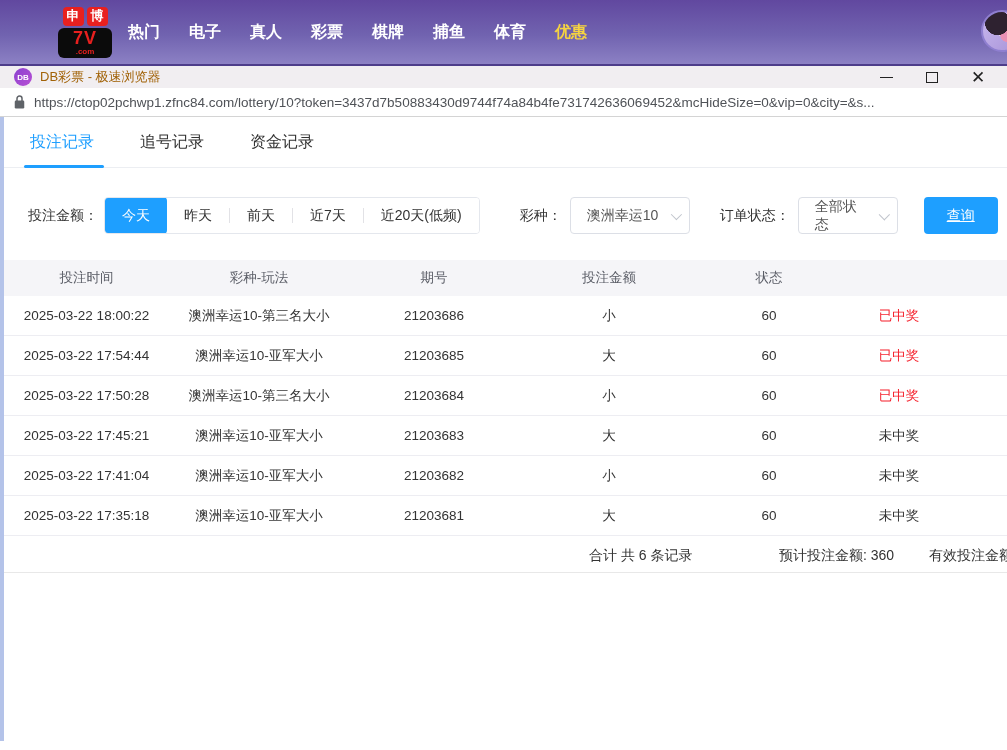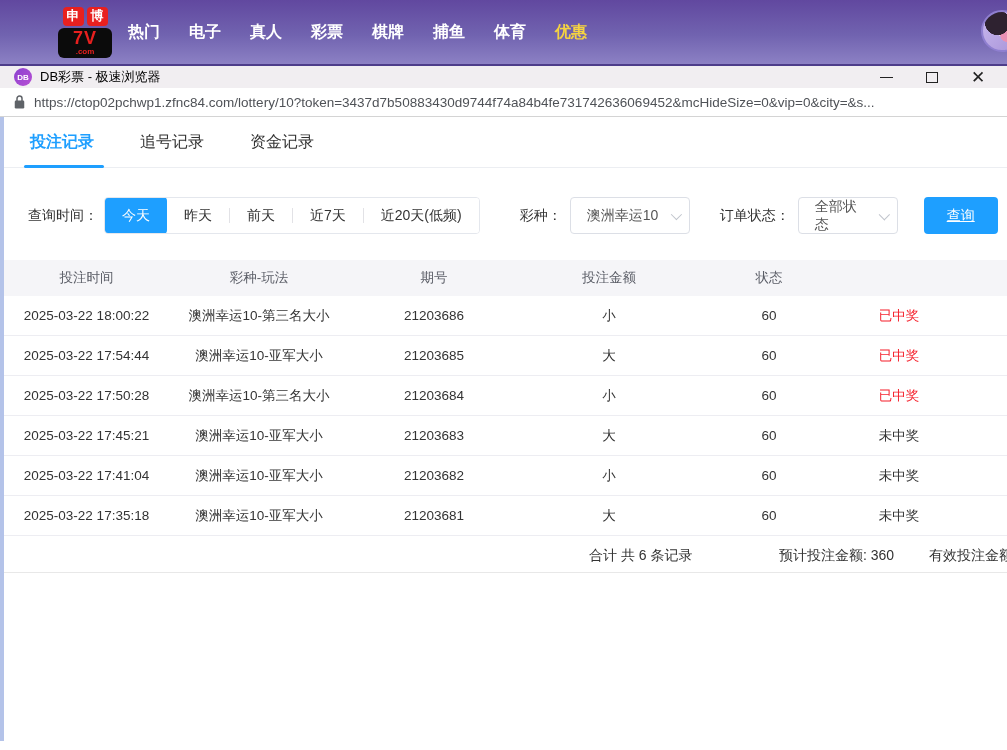--- a/index.html
+++ b/index.html
@@ -28,40 +28,40 @@
       radial-gradient(circle at 55% 45%, #f3e3e0 0 26%, transparent 27%),
       linear-gradient(135deg,#c9b8ee,#a894d8);
     border:2px solid #8f7fd0; cursor:pointer; }
 
   
   .titlebar { height:24px; background:#f1eef1; display:flex; align-items:center; padding:0 14px;
     border-top:2px solid #4d3d8a; }
   .app-icon { width:18px; height:18px; border-radius:50%;
     background:linear-gradient(135deg,#8a41cf,#b84fd4); color:#fff; font-size:8px; font-weight:bold;
     display:flex; align-items:center; justify-content:center; margin-right:8px; }
-  .win-title { font-size:13px; color:#000000; }
+  .win-title { font-size:13px; color:#a16207; }
   .win-controls { margin-left:auto; display:flex; align-items:center; gap:16px; }
   .win-btn { width:30px; height:24px; display:flex; align-items:center; justify-content:center;
     color:#222; cursor:pointer; font-size:14px; }
   .glyph-min { width:13px; height:0; border-top:1.6px solid #222; display:inline-block; }
   .glyph-max { width:12px; height:11px; border:1.6px solid #222; display:inline-block; }
   .glyph-close { font-size:17px; font-weight:400; line-height:1; }
 
   .urlbar { height:29px; background:#fff; border-bottom:1px solid #d4d4d4;
     display:flex; align-items:center; padding:0 14px; cursor:text; }
   .lock { margin-right:9px; flex:0 0 auto; }
   .url-text { font-size:13.5px; color:#4f5257; white-space:nowrap; overflow:hidden; }
 
   
   .content { position:relative; height:624px; background:#fff;
     border-left:4px solid #b4c3e9; }
 
   .tabs { display:flex; gap:46px; padding:15px 0 0 26px; border-bottom:1px solid #eceef2; }
   .tab { position:relative; font-size:16px; color:#333; padding-bottom:14px; cursor:pointer; }
-  .tab.active { color:#1e9fff;font-weight:bold; }
+  .tab.active { color:#1e9fff; }
   .tab-underline { position:absolute; left:-6px; right:-10px; bottom:-1px; height:3px;
     border-radius:3px; background:#1e9fff; }
 
   .filters { display:flex; align-items:center; margin:29px 0 0 24px; }
   .flt-label { font-size:14px; color:#333; }
   .time-group { display:flex; align-items:center; border:1px solid #e4e7ed; border-radius:4px;
     margin-left:6px; height:37px; overflow:hidden; background:#fff; }
   .time-opt { font-size:14px; color:#333; padding:0 17px; height:37px; display:flex;
     align-items:center; cursor:pointer; background:#fff; border:none; }
   .time-opt.active { background:#1e9fff; color:#fff; border-radius:4px; }
@@ -151,21 +151,21 @@
     </span>
     <span class="tab">
       <span>追号记录</span>
     </span>
     <span class="tab">
       <span>资金记录</span>
     </span>
   </div>
 
   <div class="filters">
-    <span class="flt-label">查询时间：</span>
+    <span class="flt-label">投注金额：</span>
     <div class="time-group">
       <button class="time-opt active">今天</button>
       <button class="time-opt">昨天</button>
       <span class="time-sep"></span>
       <button class="time-opt">前天</button>
       <span class="time-sep"></span>
       <button class="time-opt">近7天</button>
       <span class="time-sep"></span>
       <button class="time-opt">近20天(低频)</button>
     </div>

